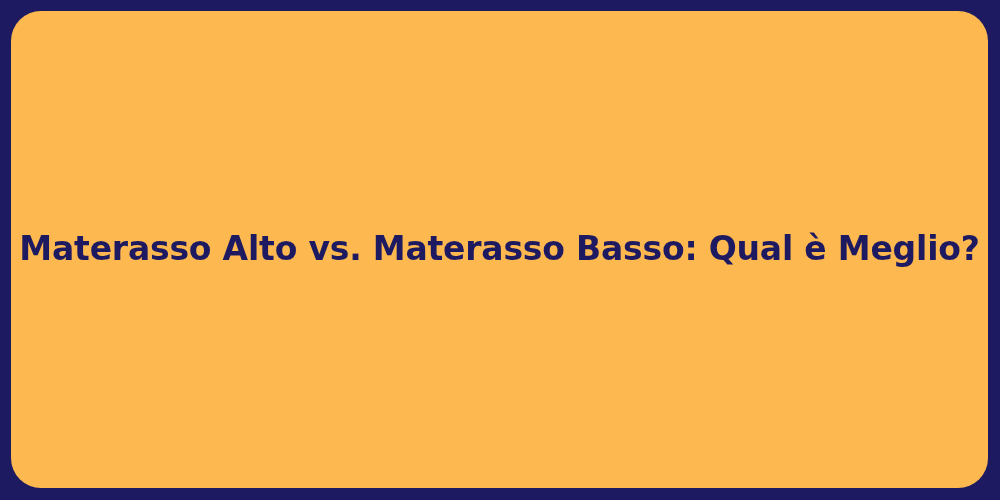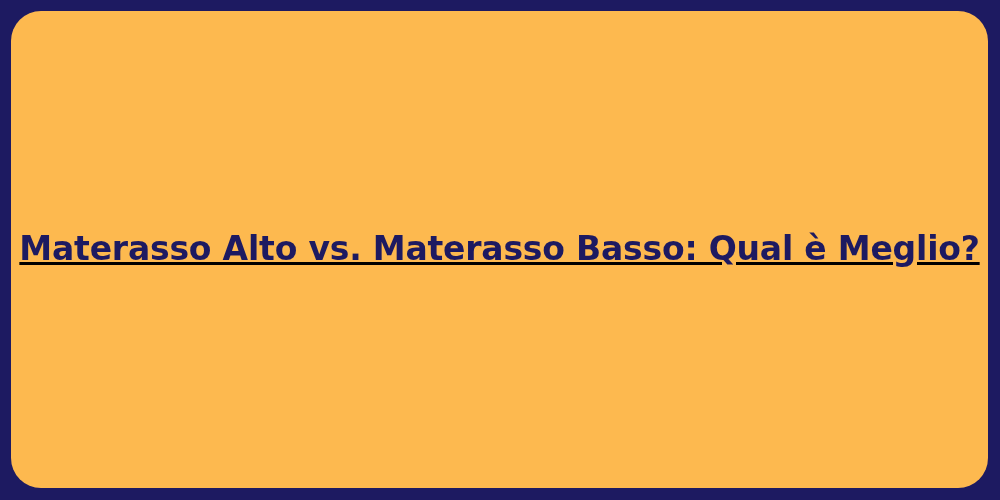--- a/index.html
+++ b/index.html
@@ -14,21 +14,20 @@
     font-family: "DejaVu Sans", sans-serif;
   }
 
   #banner-root {
     position: relative;
     width: 1000px;
     height: 500px;
     box-sizing: border-box;
     background: #1d1a61;
     padding: 11px 12px 12px 11px;
-    text-decoration: underline;
   }
 
   #banner-card {
     position: relative;
     width: 100%;
     height: 100%;
     box-sizing: border-box;
     background: #fdb94f;
     border-radius: 30px;
     display: flex;

